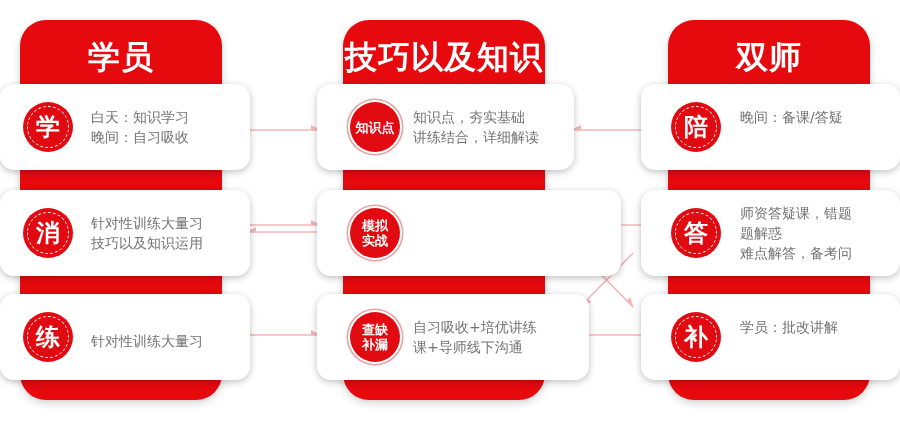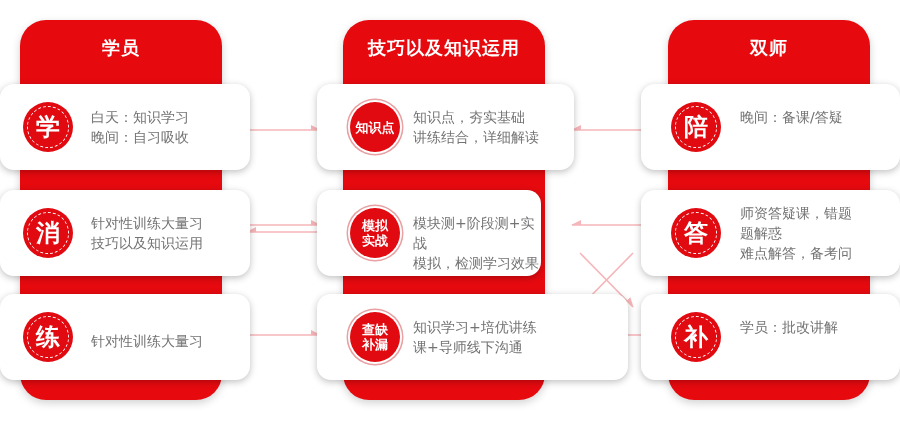--- a/index.html
+++ b/index.html
@@ -1,21 +1,21 @@
 <!DOCTYPE html>
 <html><head>
 <meta charset="utf-8">
 <style>
   html,body{margin:0;padding:0;}
   body{width:900px;height:438px;background:#ffffff;position:relative;overflow:hidden;
        font-family:"DejaVu Sans","Liberation Sans",sans-serif;}
   .col-bar{position:absolute;top:20px;height:380px;background:#e60a0f;border-radius:26px;
            box-shadow:0 3px 8px rgba(0,0,0,0.18);}
   .col-title{position:absolute;left:0;right:0;top:16px;text-align:center;color:#fff;
-             font-size:18px;font-weight:bold;letter-spacing:1px;}
+             font-size:32px;font-weight:bold;letter-spacing:1px;}
   .card{position:absolute;height:86px;background:#fff;border-radius:14px;
         box-shadow:0 2px 7px rgba(0,0,0,0.25);display:flex;align-items:center;}
   .badge{position:absolute;width:50px;height:50px;border-radius:50%;background:#e00a10;
          display:flex;align-items:center;justify-content:center;color:#fff;font-weight:bold;}
   .badge.dashed::before{content:"";position:absolute;left:4px;top:4px;right:4px;bottom:4px;
          border:1.5px dashed #fff;border-radius:50%;}
   .badge.single{font-size:24px;}
   .badge.ring{box-shadow:0 0 0 2px #fff,0 0 0 3.5px #e8a0a3;}
   .badge.multi{font-size:13px;line-height:15px;text-align:left;}
   .badge span{position:relative;z-index:1;}
@@ -91,37 +91,33 @@
 
 <div class="card" style="left:317px;top:84px;width:257px;">
   <div class="badge multi ring" style="left:33px;top:18px;font-size:13px;">
       <span>知识点</span>
     </div>
   <div class="card-text" style="left:96px;top:23px;">
     <div>知识点，夯实基础</div>
     <div>讲练结合，详细解读</div>
   </div>
 </div>
-<div class="card" style="left:317px;top:190px;width:224px;">
+<div class="card" style="left:317px;top:190px;width:304px;">
   <div class="badge multi ring" style="left:33px;top:18px;flex-direction:column;">
     <span>模拟</span>
       <span>实战</span>
   </div>
-  <div class="card-text" style="left:96px;top:23px;">
-    <div>模块测+阶段测+实战</div>
-    <div>模拟，检测学习效果</div>
-  </div>
 </div>
-<div class="card" style="left:317px;top:294px;width:311px;">
+<div class="card" style="left:317px;top:294px;width:272px;">
   <div class="badge multi ring" style="left:33px;top:18px;flex-direction:column;">
     <span>查缺</span>
       <span>补漏</span>
   </div>
   <div class="card-text" style="left:96px;top:23px;">
-    <div>知识学习+培优讲练</div>
+    <div>自习吸收+培优讲练</div>
     <div>课+导师线下沟通</div>
   </div>
 </div>
 
 <div class="card" style="left:641px;top:84px;width:259px;">
   <div class="badge single dashed" style="left:30px;top:18px;">
       <span>陪</span>
     </div>
   <div class="card-text" style="left:99px;top:23px;">
     <div>晚间：备课/答疑</div>

